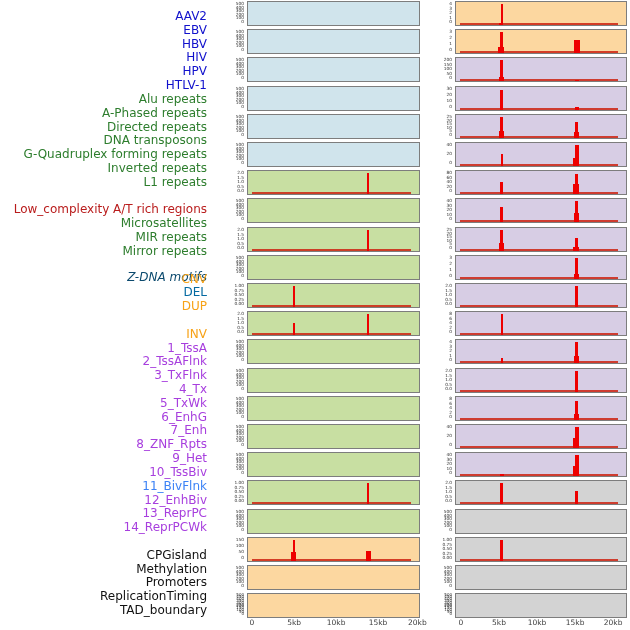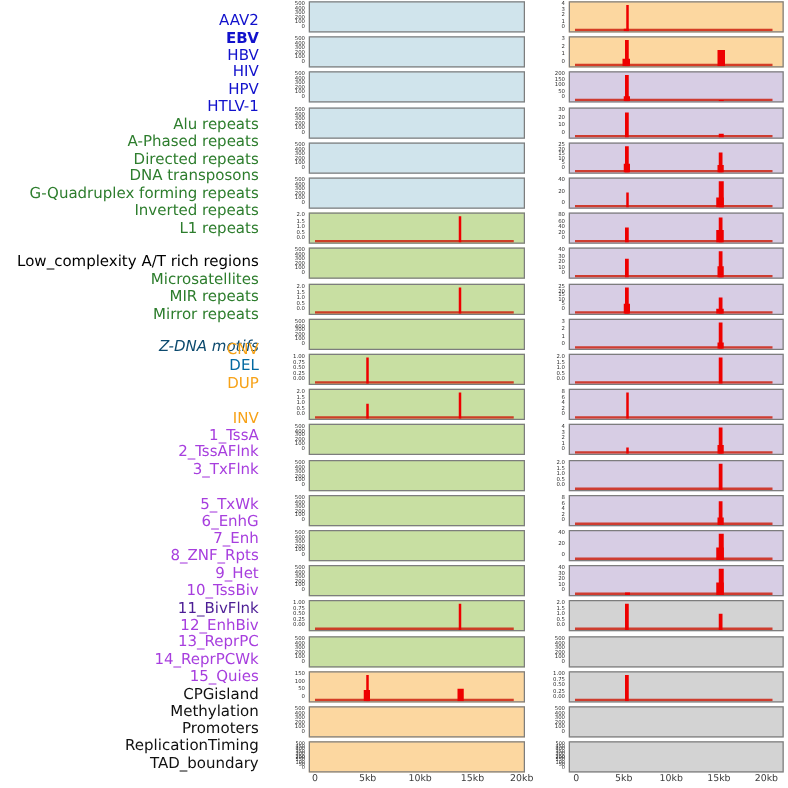--- a/index.html
+++ b/index.html
@@ -28,21 +28,21 @@
       <div class="panel-inner"></div>
     </div>
     <div class="tickstrip" style="left: 216px; top: 1px;">
       <div class="ytick" style="top: 1px; color: rgb(46, 46, 46);">500</div>
       <div class="ytick" style="top: 4.6px; color: rgb(46, 46, 46);">400</div>
       <div class="ytick" style="top: 8.2px; color: rgb(46, 46, 46);">300</div>
       <div class="ytick" style="top: 11.8px; color: rgb(46, 46, 46);">200</div>
       <div class="ytick" style="top: 15.4px; color: rgb(46, 46, 46);">100</div>
       <div class="ytick" style="top: 19px; color: rgb(46, 46, 46);">0</div>
     </div>
-    <div class="track-label" style="top: 22.8px; color: rgb(17, 17, 204); font-weight: bold;">EBV</div>
+    <div class="track-label" style="top: 22.8px; color: rgb(17, 17, 204);">EBV</div>
     <div class="panel" style="left: 247px; top: 29px; width: 173px; background: rgb(208, 228, 236); border-color: rgb(125, 125, 125);">
       <div class="panel-inner"></div>
     </div>
     <div class="tickstrip" style="left: 216px; top: 29px;">
       <div class="ytick" style="top: 1px; color: rgb(46, 46, 46);">500</div>
       <div class="ytick" style="top: 4.6px; color: rgb(46, 46, 46);">400</div>
       <div class="ytick" style="top: 8.2px; color: rgb(46, 46, 46);">300</div>
       <div class="ytick" style="top: 11.8px; color: rgb(46, 46, 46);">200</div>
       <div class="ytick" style="top: 15.4px; color: rgb(46, 46, 46);">100</div>
       <div class="ytick" style="top: 19px; color: rgb(46, 46, 46);">0</div>
@@ -192,21 +192,21 @@
       <div class="panel-inner"></div>
     </div>
     <div class="tickstrip" style="left: 216px; top: 368px;">
       <div class="ytick" style="top: 1px; color: rgb(46, 46, 46);">500</div>
       <div class="ytick" style="top: 4.6px; color: rgb(46, 46, 46);">400</div>
       <div class="ytick" style="top: 8.2px; color: rgb(46, 46, 46);">300</div>
       <div class="ytick" style="top: 11.8px; color: rgb(46, 46, 46);">200</div>
       <div class="ytick" style="top: 15.4px; color: rgb(46, 46, 46);">100</div>
       <div class="ytick" style="top: 19px; color: rgb(46, 46, 46);">0</div>
     </div>
-    <div class="track-label" style="top: 202.4px; color: #000000;">Low_complexity A/T rich regions</div>
+    <div class="track-label" style="top: 202.4px; color: #b91c1c;">Low_complexity A/T rich regions</div>
     <div class="panel" style="left: 247px; top: 396px; width: 173px; background: rgb(200, 223, 162); border-color: rgb(125, 125, 125);">
       <div class="panel-inner"></div>
     </div>
     <div class="tickstrip" style="left: 216px; top: 396px;">
       <div class="ytick" style="top: 1px; color: rgb(46, 46, 46);">500</div>
       <div class="ytick" style="top: 4.6px; color: rgb(46, 46, 46);">400</div>
       <div class="ytick" style="top: 8.2px; color: rgb(46, 46, 46);">300</div>
       <div class="ytick" style="top: 11.8px; color: rgb(46, 46, 46);">200</div>
       <div class="ytick" style="top: 15.4px; color: rgb(46, 46, 46);">100</div>
       <div class="ytick" style="top: 19px; color: rgb(46, 46, 46);">0</div>
@@ -375,20 +375,21 @@
       </div>
     </div>
     <div class="tickstrip" style="left: 424px; top: 114px;">
       <div class="ytick" style="top: 1px; color: rgb(46, 46, 46);">25</div>
       <div class="ytick" style="top: 4.6px; color: rgb(46, 46, 46);">20</div>
       <div class="ytick" style="top: 8.2px; color: rgb(46, 46, 46);">15</div>
       <div class="ytick" style="top: 11.8px; color: rgb(46, 46, 46);">10</div>
       <div class="ytick" style="top: 15.4px; color: rgb(46, 46, 46);">5</div>
       <div class="ytick" style="top: 19px; color: rgb(46, 46, 46);">0</div>
     </div>
+    <div class="track-label" style="top: 382px; color: rgb(167, 62, 222);">4_Tx</div>
     <div class="panel" style="left: 455px; top: 142px; width: 172px; background: rgb(215, 205, 228); border-color: rgb(125, 125, 125);">
       <div class="panel-inner">
         <div class="baseline" style="left: 2.5%; width: 93%; background: rgb(204, 34, 17);"></div>
         <div class="spike" style="left: 44.6px; width: 2px; height: 11.6px; background: rgb(238, 0, 0);"></div>
         <div class="spike" style="left: 118.8px; width: 4px; height: 21px; background: rgb(238, 0, 0);"></div>
         <div class="spike" style="left: 117.4px; width: 6px; height: 8.4px; background: rgb(238, 0, 0);"></div>
       </div>
     </div>
     <div class="tickstrip" style="left: 424px; top: 142px;">
       <div class="ytick" style="top: 1px; color: rgb(46, 46, 46);">40</div>
@@ -480,21 +481,21 @@
         <div class="spike" style="left: 44.6px; width: 2px; height: 21px; background: rgb(238, 0, 0);"></div>
       </div>
     </div>
     <div class="tickstrip" style="left: 424px; top: 311px;">
       <div class="ytick" style="top: 1px; color: rgb(46, 46, 46);">8</div>
       <div class="ytick" style="top: 5.5px; color: rgb(46, 46, 46);">6</div>
       <div class="ytick" style="top: 10px; color: rgb(46, 46, 46);">4</div>
       <div class="ytick" style="top: 14.5px; color: rgb(46, 46, 46);">2</div>
       <div class="ytick" style="top: 19px; color: rgb(46, 46, 46);">0</div>
     </div>
-    <div class="track-label" style="top: 478.7px; color: #4c1d95;">11_BivFlnk</div>
+    <div class="track-label" style="top: 478.7px; color: #3b82f6;">11_BivFlnk</div>
     <div class="panel" style="left: 455px; top: 339px; width: 172px; background: rgb(215, 205, 228); border-color: rgb(125, 125, 125);">
       <div class="panel-inner">
         <div class="baseline" style="left: 2.5%; width: 93%; background: rgb(204, 34, 17);"></div>
         <div class="spike" style="left: 44.6px; width: 2px; height: 5.3px; background: rgb(238, 0, 0);"></div>
         <div class="spike" style="left: 119.3px; width: 3px; height: 21px; background: rgb(238, 0, 0);"></div>
         <div class="spike" style="left: 117.9px; width: 5px; height: 7.3px; background: rgb(238, 0, 0);"></div>
       </div>
     </div>
     <div class="tickstrip" style="left: 424px; top: 339px;">
       <div class="ytick" style="top: 1px; color: rgb(46, 46, 46);">4</div>
@@ -538,21 +539,20 @@
         <div class="baseline" style="left: 2.5%; width: 93%; background: rgb(204, 34, 17);"></div>
         <div class="spike" style="left: 118.8px; width: 4px; height: 21px; background: rgb(238, 0, 0);"></div>
         <div class="spike" style="left: 117.4px; width: 6px; height: 10.5px; background: rgb(238, 0, 0);"></div>
       </div>
     </div>
     <div class="tickstrip" style="left: 424px; top: 424px;">
       <div class="ytick" style="top: 1px; color: rgb(46, 46, 46);">40</div>
       <div class="ytick" style="top: 10px; color: rgb(46, 46, 46);">20</div>
       <div class="ytick" style="top: 19px; color: rgb(46, 46, 46);">0</div>
     </div>
-    <div class="track-label" style="top: 533.9px; color: rgb(167, 62, 222);">15_Quies</div>
     <div class="panel" style="left: 455px; top: 452px; width: 172px; background: rgb(215, 205, 228); border-color: rgb(125, 125, 125);">
       <div class="panel-inner">
         <div class="baseline" style="left: 2.5%; width: 93%; background: rgb(204, 34, 17);"></div>
         <div class="spike" style="left: 43.6px; width: 4px; height: 2.1px; background: rgb(238, 0, 0);"></div>
         <div class="spike" style="left: 118.8px; width: 4px; height: 21px; background: rgb(238, 0, 0);"></div>
         <div class="spike" style="left: 117.4px; width: 6px; height: 10.5px; background: rgb(238, 0, 0);"></div>
       </div>
     </div>
     <div class="tickstrip" style="left: 424px; top: 452px;">
       <div class="ytick" style="top: 1px; color: rgb(46, 46, 46);">40</div>

